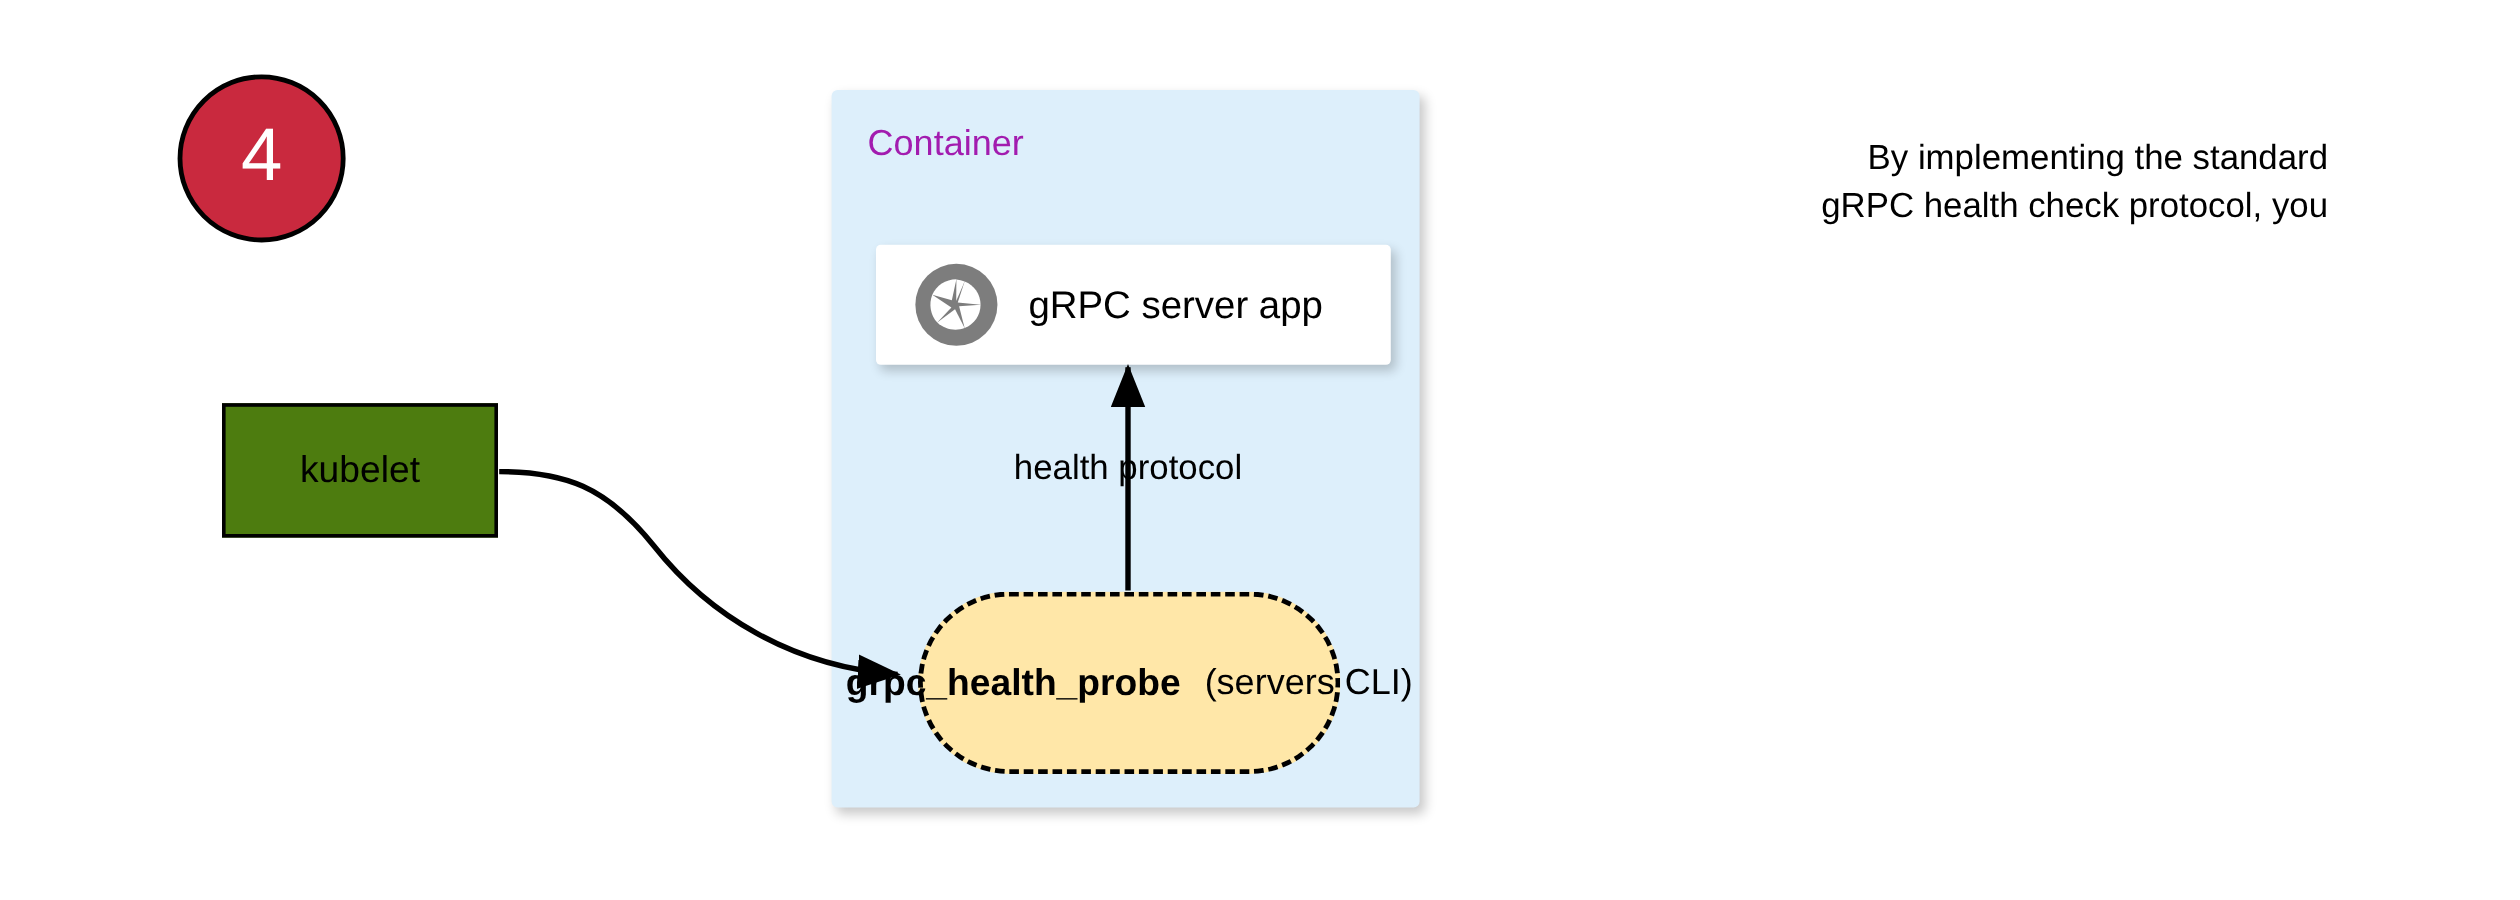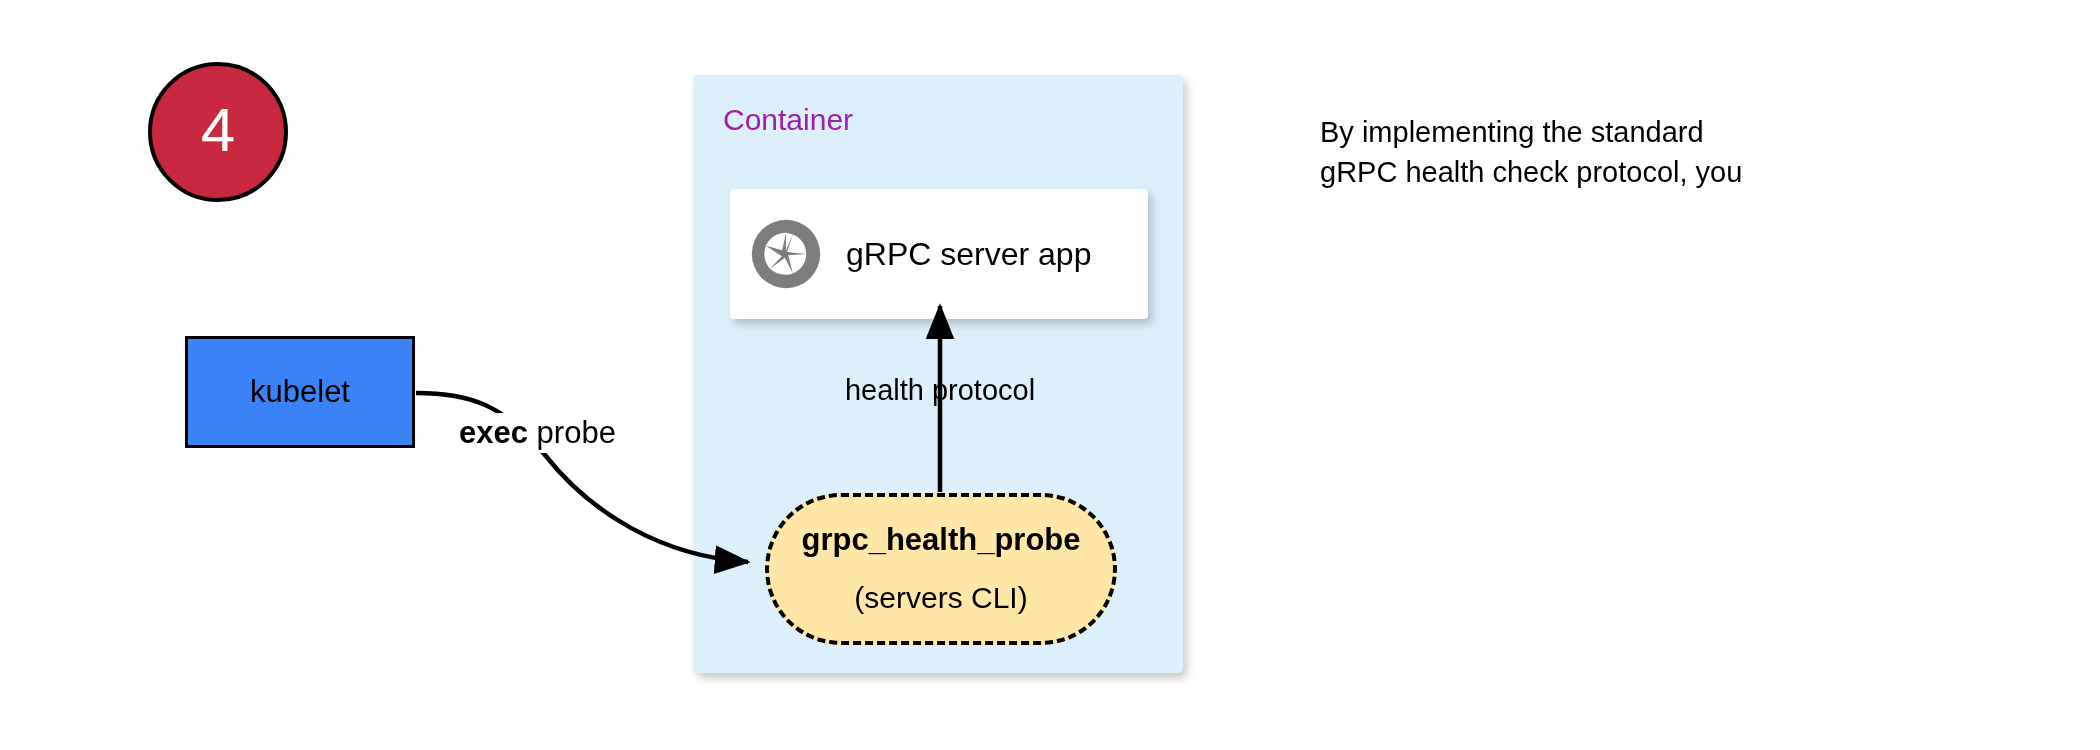--- a/index.html
+++ b/index.html
@@ -61,28 +61,29 @@
     top: 28px;
     font-size: 30px;
     color: #a21caf;
     white-space: nowrap;
   }
 
   
   .app-card {
     position: absolute;
     left: 730px;
-    top: 189px;
+    top: 204px;
     width: 418px;
-    height: 130px;
+    height: 100px;
     background: #ffffff;
     border-radius: 4px;
     box-shadow: 4px 5px 9px rgba(0,0,0,0.20);
     display: flex;
     align-items: center;
+    padding-left: 11px;
   }
   .aperture-icon {
     margin-left: 18px;
     width: 76px;
     height: 76px;
     flex: 0 0 auto;
     display: block;
   }
   .app-card-label {
     margin-left: 22px;
@@ -91,21 +92,21 @@
     white-space: nowrap;
   }
 
   
   .kubelet-box {
     position: absolute;
     left: 185px;
     top: 336px;
     width: 230px;
     height: 112px;
-    background: #3b82f6;
+    background: #4d7c0f;
     border: 3px solid #000000;
     box-sizing: border-box;
     display: flex;
     align-items: center;
     justify-content: center;
   }
   .kubelet-label {
     font-size: 31px;
     color: #000000;
     white-space: nowrap;
@@ -143,21 +144,21 @@
     position: absolute;
     left: 765px;
     top: 493px;
     width: 352px;
     height: 152px;
     background: #ffe7a8;
     border: 4px dashed #000000;
     border-radius: 76px;
     box-sizing: border-box;
     display: flex;
-    flex-direction: column;
+    flex-direction: row;
     align-items: center;
     justify-content: center;
     gap: 20px;
   }
   .probe-title {
     font-size: 31px;
     font-weight: bold;
     color: #000000;
     line-height: 38px;
     white-space: nowrap;
@@ -171,20 +172,21 @@
 
   
   .note-text {
     position: absolute;
     left: 1320px;
     top: 112px;
     width: 620px;
     font-size: 29px;
     line-height: 40px;
     color: #000000;
+    text-align: right;
   }
   .note-text div { white-space: nowrap; }
 
   
   .edge-layer {
     position: absolute;
     left: 0;
     top: 0;
     width: 2100px;
     height: 750px;
@@ -226,23 +228,20 @@
       <marker id="arrowhead" markerWidth="9" markerHeight="9" refX="7.4" refY="3.2" orient="auto" markerUnits="strokeWidth">
         <path d="M0,0 L8,3.2 L0,6.4 z" fill="#000000"></path>
       </marker>
     </defs>
 
     <path d="M 416 393 C 470 393, 505 405, 545 455 C 590 512, 660 556, 748 562" fill="none" stroke="#000000" stroke-width="4.5" marker-end="url(#arrowhead)"></path>
 
     <path d="M 940 492 L 940 306" fill="none" stroke="#000000" stroke-width="4.5" marker-end="url(#arrowhead)"></path>
   </svg>
 
-  <div class="exec-probe-label">
-    <span class="strong">exec</span><span> probe</span>
-  </div>
 
   <div class="protocol-label">
     <div>health protocol</div>
   </div>
 
   <div class="kubelet-box">
     <span class="kubelet-label">kubelet</span>
   </div>
 
   <div class="probe-pill">

